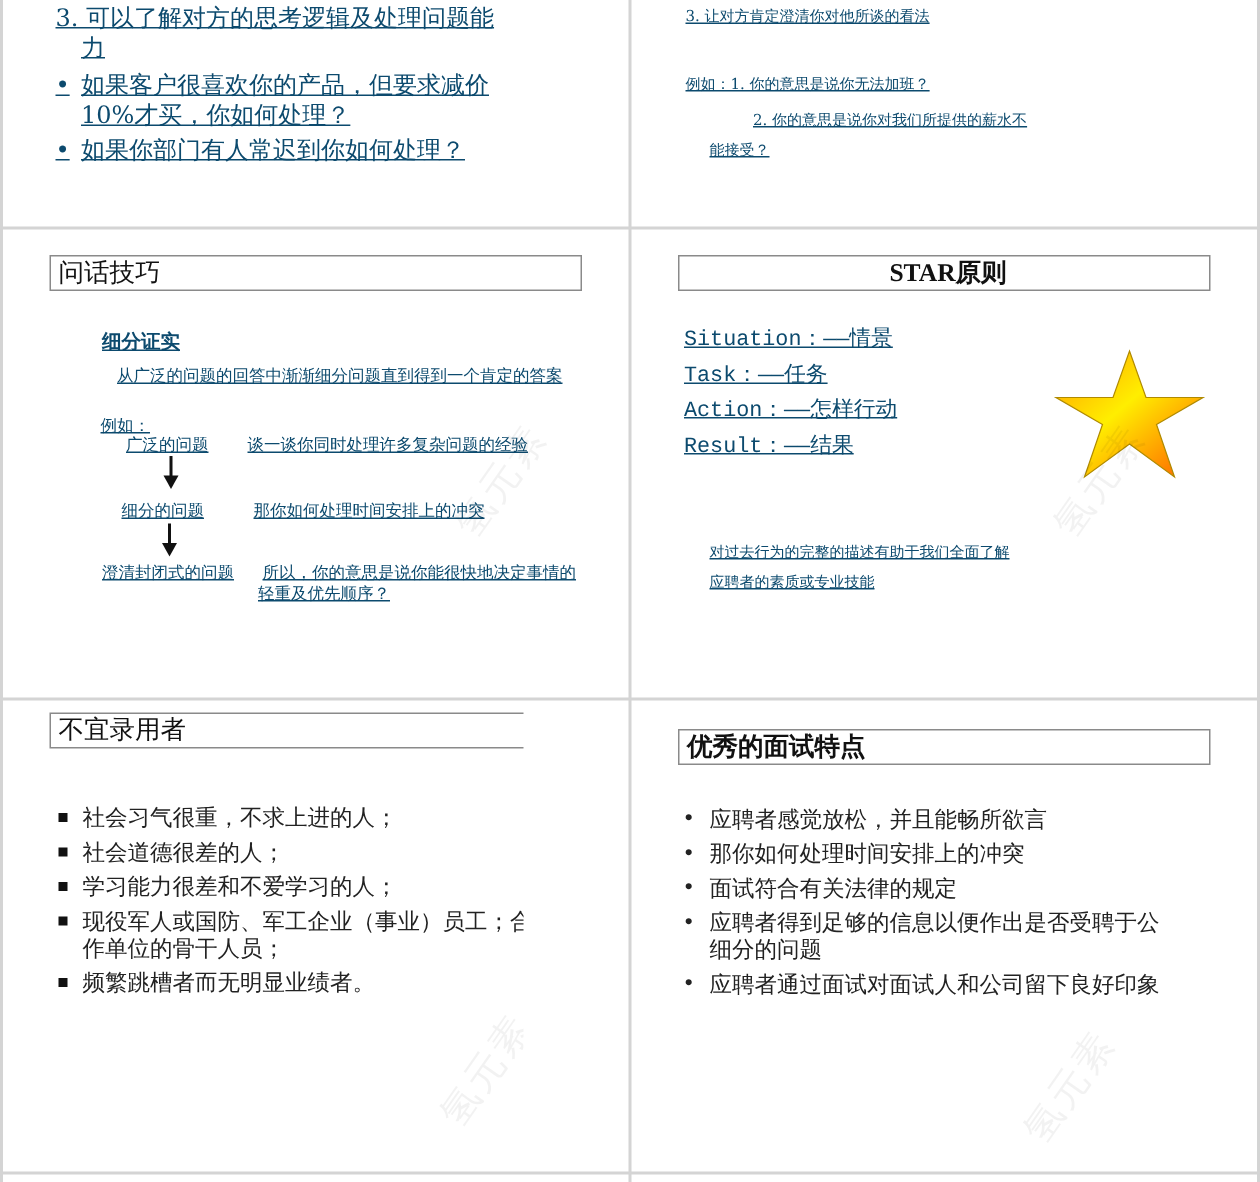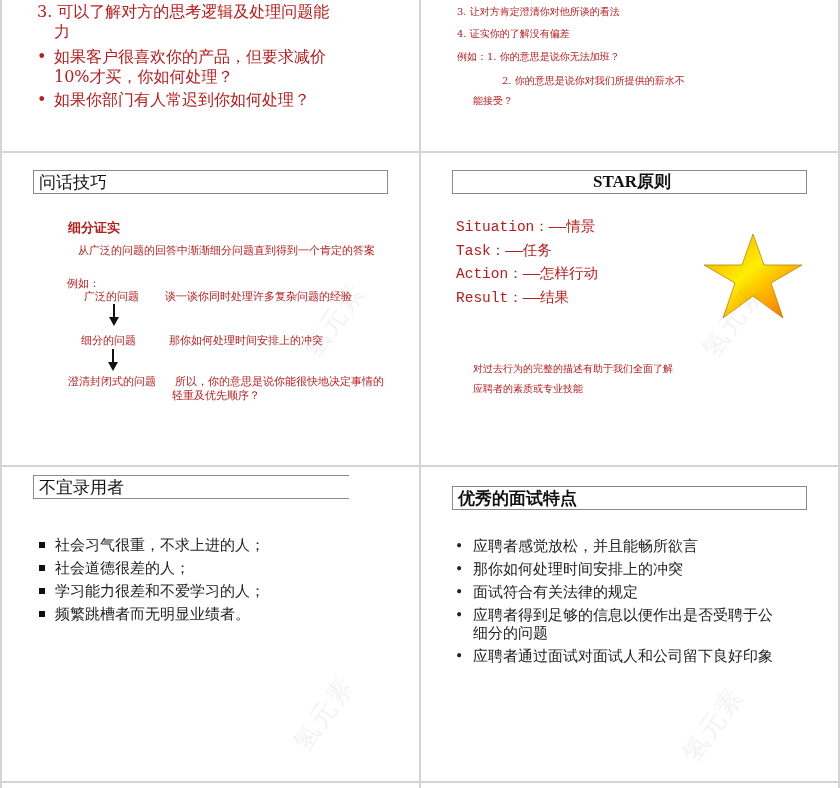--- a/index.html
+++ b/index.html
@@ -17,21 +17,21 @@
       background: #fff;
       height: 24px;
       font-size: 17px;
       line-height: 22px;
       padding-left: 5px;
       color: #111;
       white-space: nowrap;
     }
     .title-box.bold { font-weight: bold; font-family: "Liberation Serif", "DejaVu Serif", serif; }
 
-    .txt { position: absolute; white-space: nowrap; color: #b91c1c; }
+    .txt { position: absolute; white-space: nowrap; color: #0c4a6e; text-decoration: underline; }
     .t16 { font-size: 16px; line-height: 21px; }
     .t15 { font-size: 10px; line-height: 20px; }
     .t11 { font-size: 11px; line-height: 14px; }
     .mono { font-family: "Liberation Mono", "DejaVu Sans Mono", monospace; font-size: 14.5px; line-height: 23.5px; }
 
     .bullet-list { position: absolute; list-style: none; }
     .bullet-list li { position: relative; padding-left: 20px; font-size: 15px; line-height: 18px; margin-bottom: 5px; color: #222; }
     .bullet-list li .dot { position: absolute; left: 2px; top: 0; font-size: 14px; }
     .bullet-list.square li .dot { width: 6px; height: 6px; background: #111; top: 6px; left: 4px; }
 
@@ -65,21 +65,20 @@
   <div class="txt t16" style="left:35px;top:46px;">•</div>
   <div class="txt t16" style="left:52px;top:46px;">如果客户很喜欢你的产品，但要求减价</div>
   <div class="txt t16" style="left:52px;top:66px;">10%才买，你如何处理？</div>
 
   <div class="txt t16" style="left:35px;top:89px;">•</div>
   <div class="txt t16" style="left:52px;top:89px;">如果你部门有人常迟到你如何处理？</div>
 </div>
 
 <div class="slide" style="left:421px;top:0;width:417px;height:151px;">
   <div class="txt t15" style="left:36px;top:2px;">3. 让对方肯定澄清你对他所谈的看法</div>
-  <div class="txt t15" style="left:36px;top:24px;">4. 证实你的了解没有偏差</div>
   <div class="txt t15" style="left:36px;top:47px;">例如：1. 你的意思是说你无法加班？</div>
   <div class="txt t15" style="left:81px;top:71px;">2. 你的意思是说你对我们所提供的薪水不</div>
   <div class="txt t15" style="left:52px;top:91px;">能接受？</div>
 </div>
 
 <div class="slide" style="left:2px;top:153px;width:417px;height:312px;">
   <div class="title-box" style="left:31px;top:17px;width:355px;">问话技巧</div>
 
   <div class="txt" style="left:66px;top:66px;font-size:13px;font-weight:bold;">细分证实</div>
   <div class="txt t11" style="left:76px;top:91px;">从广泛的问题的回答中渐渐细分问题直到得到一个肯定的答案</div>
@@ -126,20 +125,21 @@
   <div class="watermark" style="left:270px;top:150px;">氢元素</div>
 </div>
 
 <div class="slide" style="left:2px;top:456px;width:347px;height:314px;">
   <div class="title-box" style="left:31px;top:19px;width:355px;">不宜录用者</div>
 
   <ul class="bullet-list square" style="left:33px;top:80px;width:370px;">
     <li><span class="dot"></span><span>社会习气很重，不求上进的人；</span></li>
     <li><span class="dot"></span><span>社会道德很差的人；</span></li>
     <li><span class="dot"></span><span>学习能力很差和不爱学习的人；</span></li>
+    <li><span class="dot"></span><span>现役军人或国防、军工企业（事业）员工；合</span><br><span>作单位的骨干人员；</span></li>
     <li><span class="dot"></span><span>频繁跳槽者而无明显业绩者。</span></li>
   </ul>
 
   <div class="watermark" style="left:280px;top:240px;">氢元素</div>
 </div>
 
 <div class="slide" style="left:421px;top:467px;width:464px;height:314px;padding-left:20px;">
   <div class="title-box" style="left:31px;top:19px;width:355px;font-weight:bold;">优秀的面试特点</div>
 
   <ul class="bullet-list" style="left:32px;top:70px;width:370px;">

